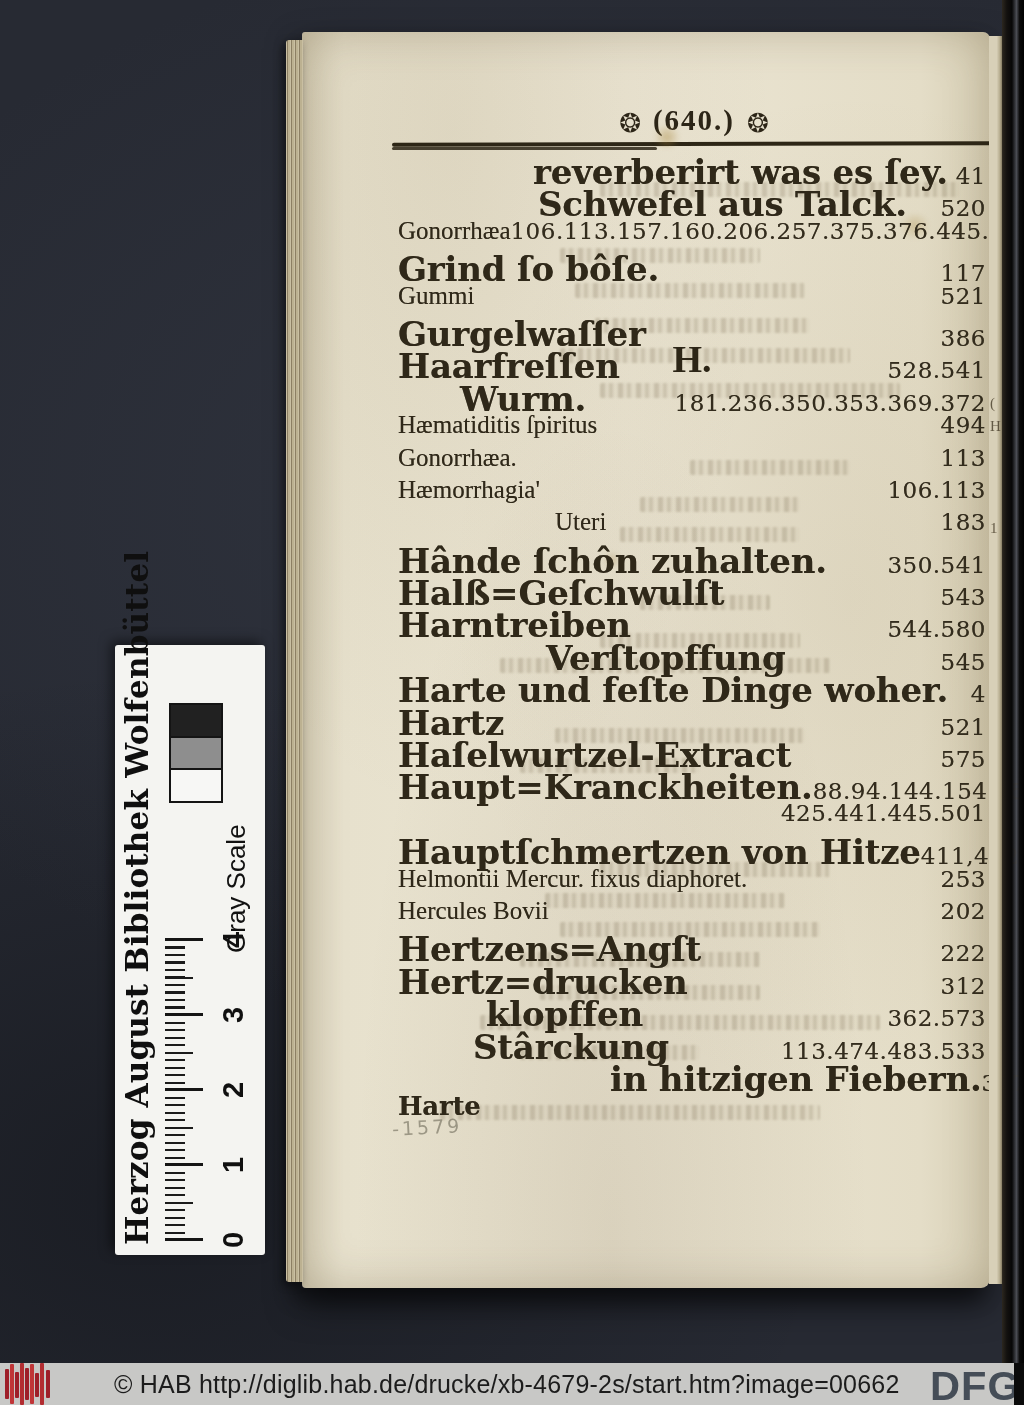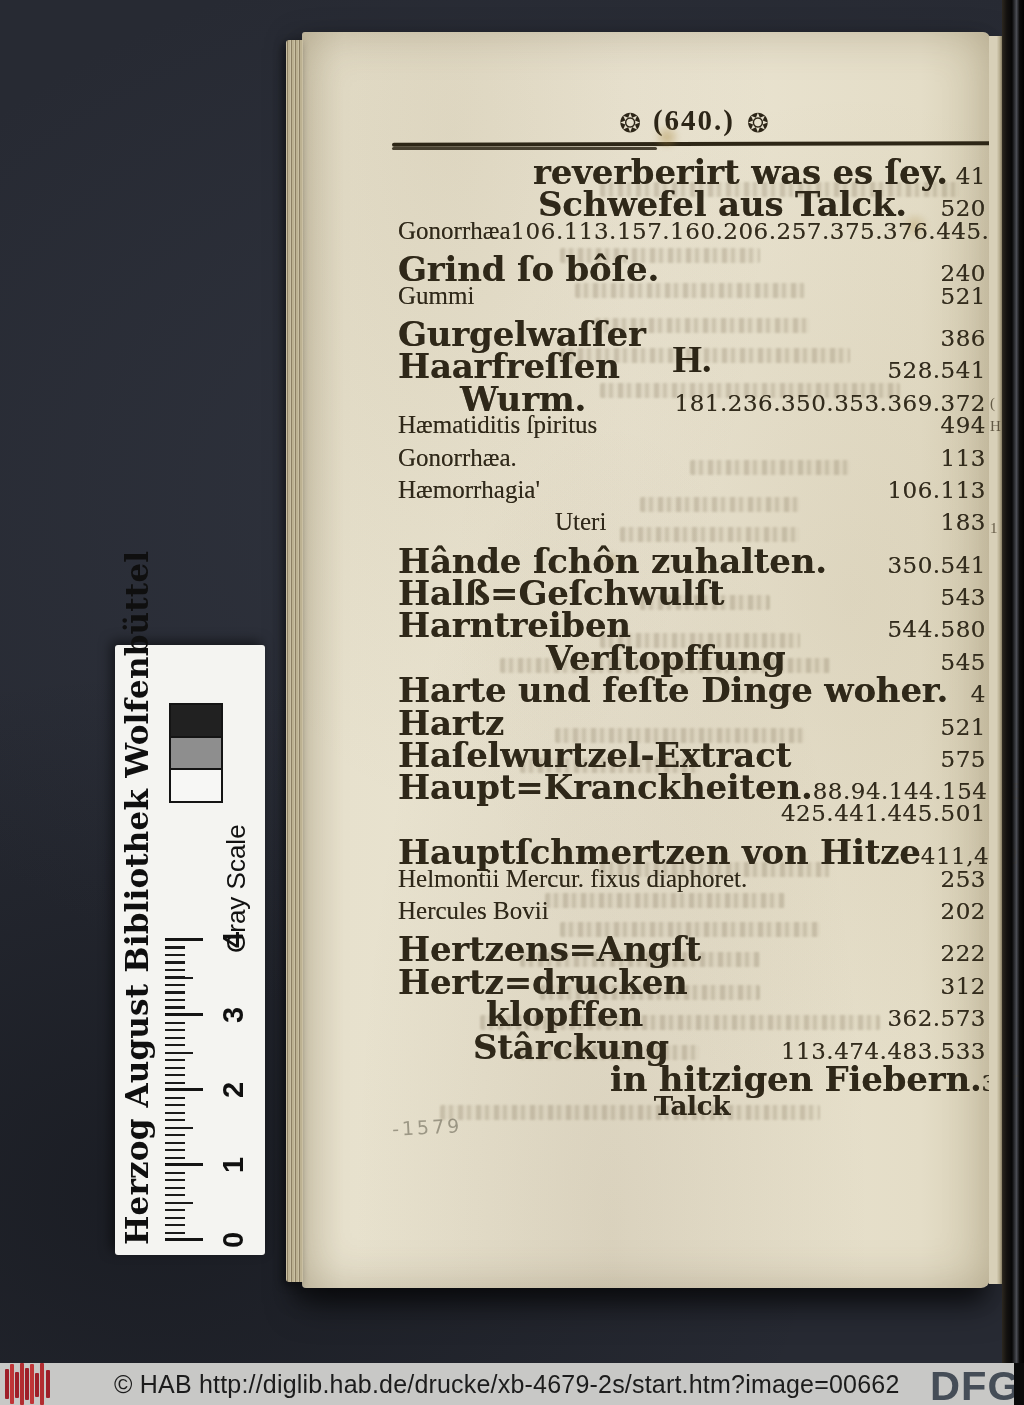--- a/index.html
+++ b/index.html
@@ -25,21 +25,21 @@
 
   .pghead{position:absolute;left:96px;top:72px;width:592px;text-align:center;color:#2c2517;}
   .pgnum{font:700 29px "Liberation Serif",serif;letter-spacing:2px;padding:0 12px;}
   .orn{font-size:26px;vertical-align:-2px;}
   .rule{position:absolute;background:#2d2616;border-radius:2px;}
   #rule1{left:90px;top:110px;width:600px;height:4px;transform:rotate(-.15deg);}
   #rule2{left:90px;top:115px;width:265px;height:3px;opacity:.85;}
 
   #textblock{position:absolute;left:96px;top:120px;width:588px;color:#2f2819;}
   .row{display:flex;justify-content:space-between;align-items:baseline;height:32.4px;position:relative;white-space:nowrap;}
-  .row.end{justify-content:center;}
+  .row.end{justify-content:flex-start;}
   .lbl{white-space:nowrap;}
   .f{font-family:"DejaVu Serif",serif;font-weight:700;font-size:34px;letter-spacing:-.2px;}
   .r{font-family:Liberation Serif, serif;font-weight:400;font-size:25px;}
   .num{margin-left:auto;font-family:"DejaVu Serif",serif;font-size:23px;letter-spacing:.5px;color:#332c1d;}
   .f,.r,.num{text-shadow:0 0 .5px rgba(47,40,25,.55);}
   .sect{position:absolute;left:0;width:100%;top:-9px;text-align:center;
     font:700 38px "Liberation Serif",serif;color:#2c2516;}
   .catch{font-size:26px;}
 
   .ghost{position:absolute;height:15px;border-radius:2px;filter:blur(1.1px);opacity:.8;
@@ -134,21 +134,21 @@
       <div class="row">
           <span class="lbl f" style="margin-left:140px">Schwefel aus Talck.</span>
           <span class="num">520</span>
         </div>
       <div class="row">
           <span class="lbl r">Gonorrhæa</span>
           <span class="num">106.113.157.160.206.257.375.376.445.</span>
         </div>
       <div class="row">
           <span class="lbl f">Grind ſo bôſe.</span>
-          <span class="num">240</span>
+          <span class="num">117</span>
         </div>
       <div class="row">
           <span class="lbl r">Gummi</span>
           <span class="num">521</span>
         </div>
       <div class="row">
           <span class="lbl f">Gurgelwaſſer</span>
           <span class="num">386</span>
         </div>
       <div class="row">
@@ -237,21 +237,21 @@
         </div>
       <div class="row">
           <span class="lbl f" style="margin-left:75px">Stârckung</span>
           <span class="num">113.474.483.533</span>
         </div>
       <div class="row">
           <span class="lbl f" style="margin-left:212px">in hitzigen Fiebern.</span>
           <span class="num">377</span>
         </div>
       <div class="row end">
-          <span class="f catch">Talck</span>
+          <span class="f catch">Harte</span>
         </div>
     </div>
 
     <span id="hand">-1579</span>
   </div>
 
   <div id="sliver">
     <span class="edge-glyph" style="top:359px">(</span>
     <span class="edge-glyph" style="top:382px">H</span>
     <span class="edge-glyph" style="top:484px">1</span>

